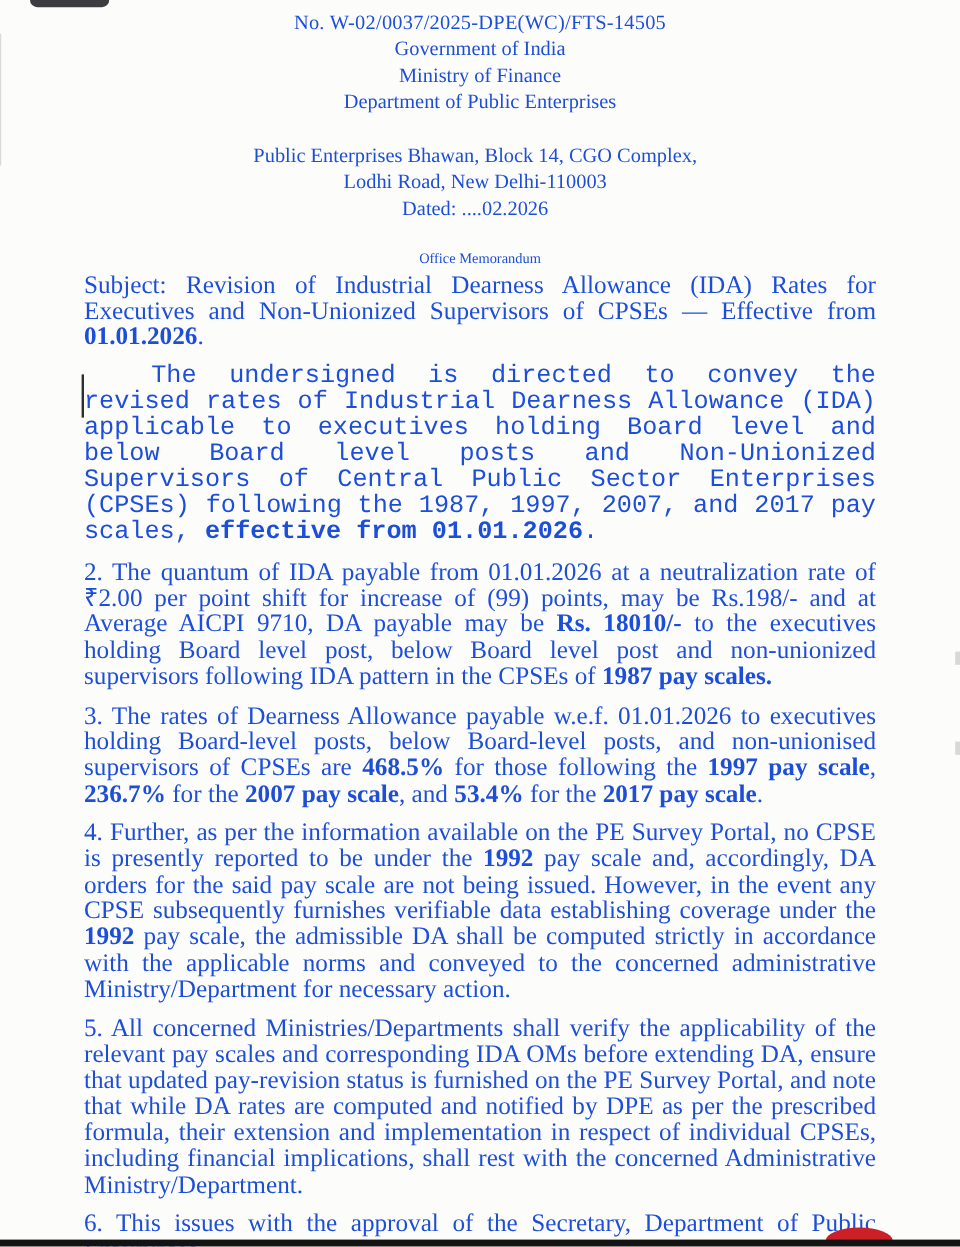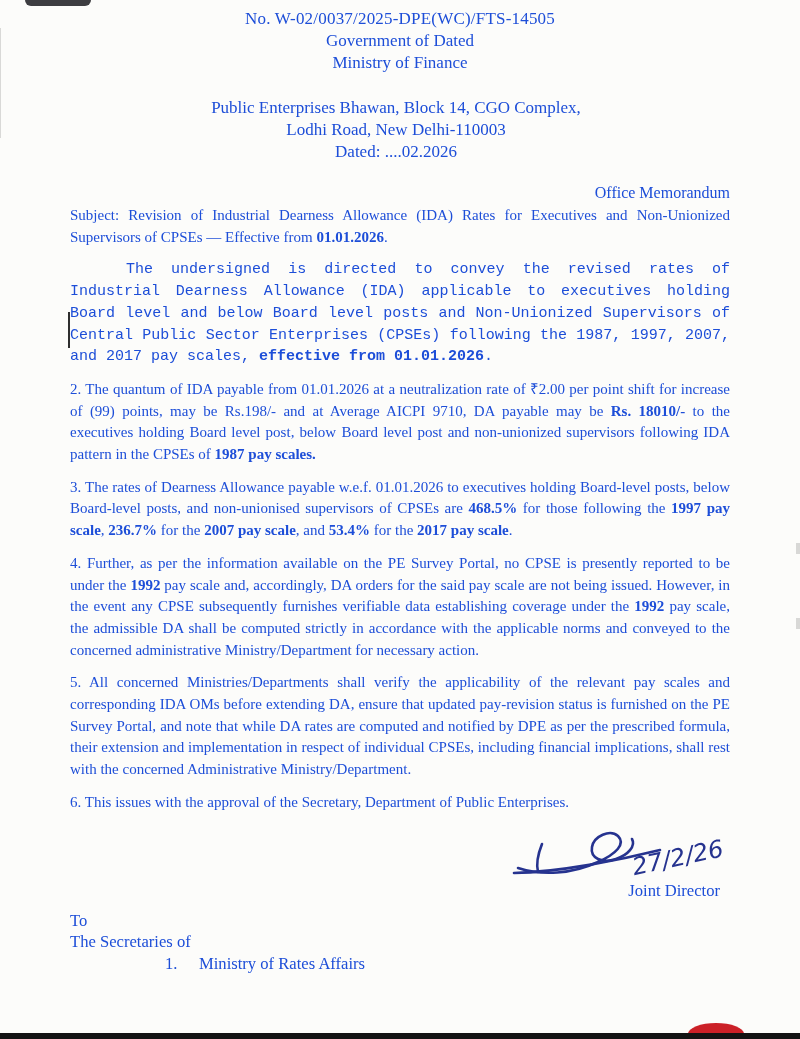--- a/index.html
+++ b/index.html
@@ -13,25 +13,25 @@
     color:#1d4ed8;
     box-sizing:border-box;
   }
   .content { padding:8px 70px 0 70px; }
 
   .hdr { text-align:center; font-size:17px; line-height:22px; }
   .hdr .ref { letter-spacing:0.2px; }
 
   .address { text-align:center; padding-right:8px; margin-top:23px; font-size:17px; line-height:22px; }
 
-  .memo-title { text-align:right; margin-top:19px; font-size:16px; line-height:22px; }
+  .memo-title { text-align:center; margin-top:19px; font-size:12px; line-height:22px; }
 
   p.body {
     margin:11px 0 0 0;
-    font-size:15px;
+    font-size:21px;
     line-height:21.7px;
     text-align:justify;
   }
   p.subject { margin-top:1px; }
   p.indent { text-indent:56px;font-family:Liberation Mono, monospace; }
   b { font-weight:bold; }
 
   .sig-block { margin-top:0; text-align:right; padding-right:6px; }
   .sig-svg { display:block; margin-left:auto; margin-right:-14px; margin-top:4px; }
   .sig-name, .sig-title { font-size:16.6px; line-height:21.5px; }
@@ -64,22 +64,23 @@
 
 <div class="page">
 
   <div class="tab-artifact"></div>
   <div class="left-sliver"></div>
 
   <div class="content">
 
     <div class="hdr">
       <div class="ref">No. W-02/0037/2025-DPE(WC)/FTS-14505</div>
-      <div>Government of Dated</div>
+      <div>Government of India</div>
       <div>Ministry of Finance</div>
+      <div>Department of Public Enterprises</div>
     </div>
 
     <div class="address">
       <div>Public Enterprises Bhawan, Block 14, CGO Complex,</div>
       <div>Lodhi Road, New Delhi-110003</div>
       <div>Dated: ....02.2026</div>
     </div>
 
     <div class="memo-title">Office Memorandum</div>
 

